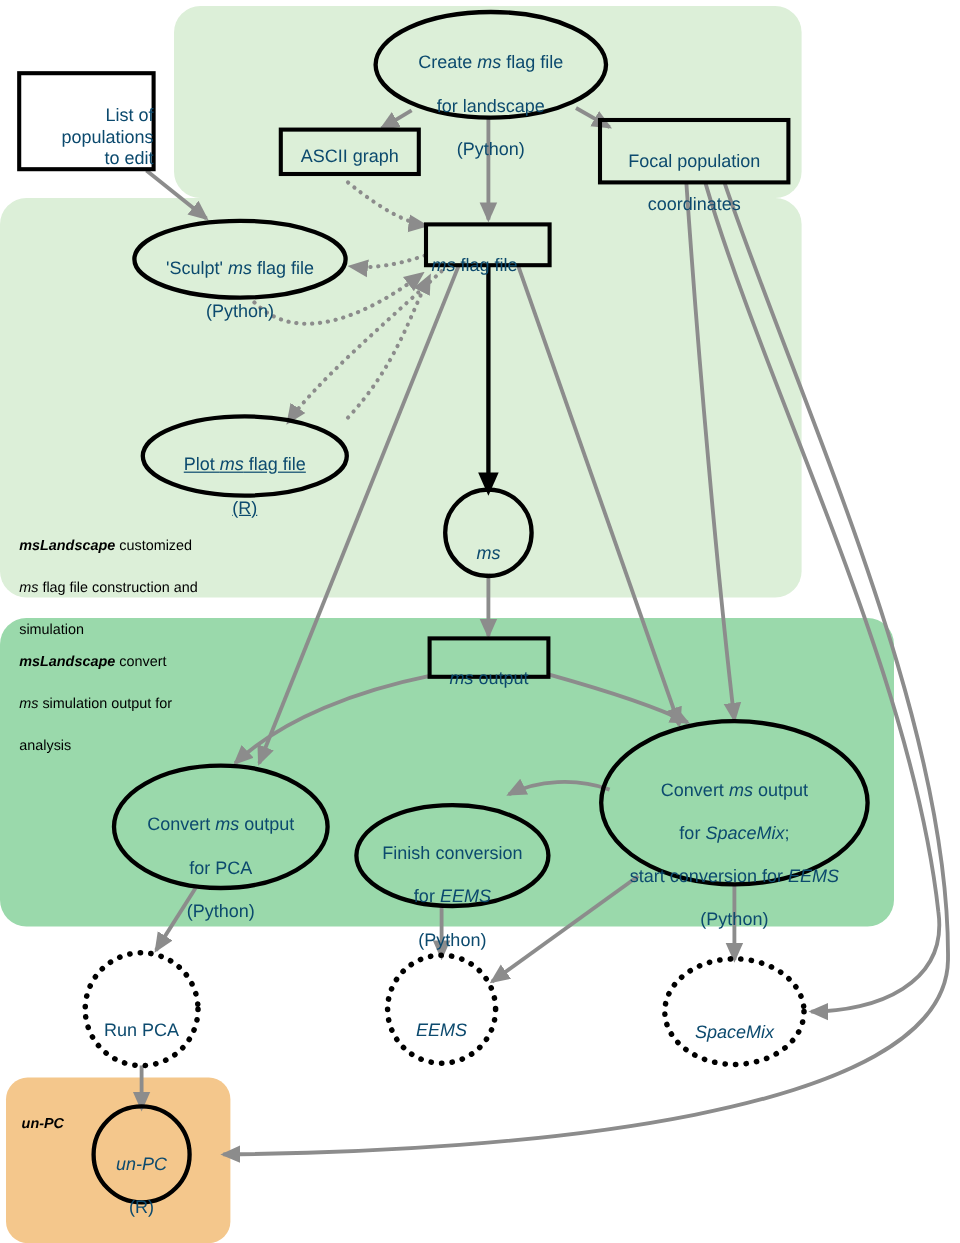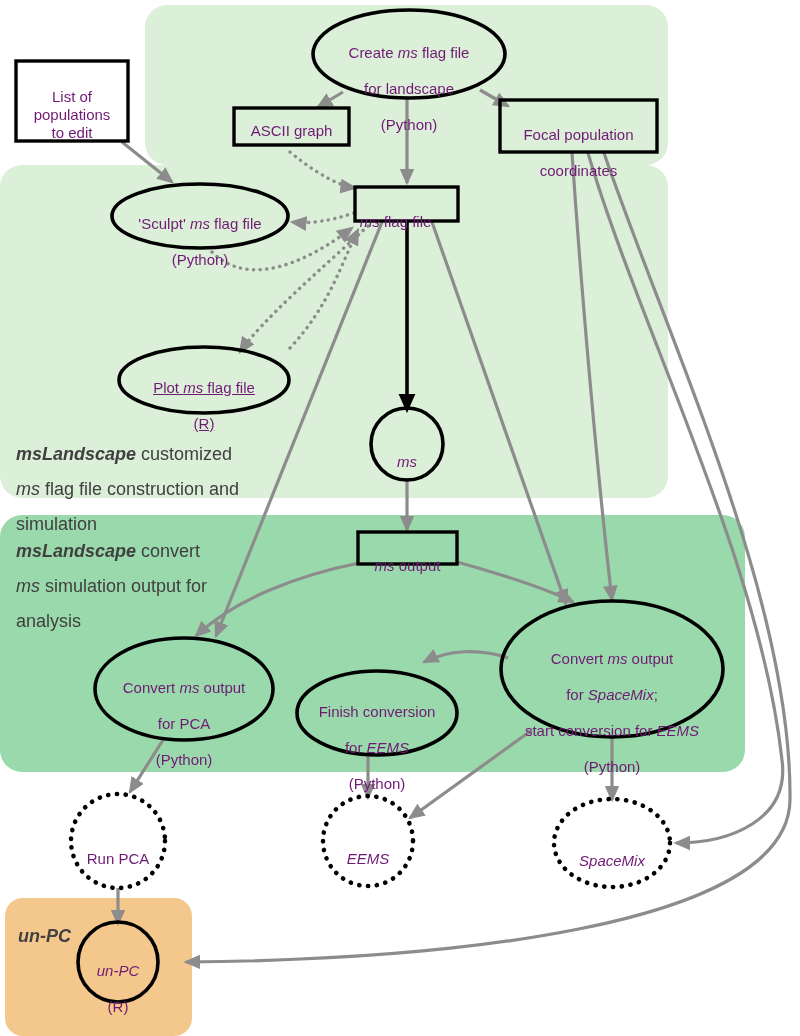--- a/index.html
+++ b/index.html
@@ -15,29 +15,29 @@
     background:#ffffff;
   }
   #stage svg{
     position:absolute;
     left:0; top:0;
     width:800px;
     height:1036px;
   }
   .panel-label{
     position:absolute;
-    font-size:18px;
+    font-size:12px;
     line-height:17.5px;
-    color:#404040;
+    color:#000000;
     white-space:pre-line;
   }
   .node-text{
     position:absolute;
     text-align:center;
-    color:#701a75;
+    color:#0c4a6e;
     font-size:15px;
     line-height:18px;
     pointer-events:none;
     white-space:pre-line;
   }
   .node-text i{font-style:italic;}
 </style>
 </head>
 <body>
 
@@ -159,21 +159,21 @@
   <div class="panel-label" style="left:16px; top:525px; width:260px;">
     <span style="font-weight:bold;font-style:italic;">msLandscape</span><span> convert</span><br>
     <span style="font-style:italic;">ms</span><span> simulation output for</span><br>
     <span>analysis</span>
   </div>
 
   <div class="panel-label" style="left:18px; top:910px; width:120px;">
     <span style="font-weight:bold;font-style:italic;">un-PC</span>
   </div>
 
-  <div class="node-text" style="left:16px; top:70px; width:112px;">
+  <div class="node-text" style="left:16px; top:70px; width:112px;text-align:right;">
     <span style="white-space:pre-line;">List of
 populations
 to edit</span>
   </div>
 
   <div class="node-text" style="left:313px; top:26px; width:192px;">
     <span>Create </span><i>ms</i><span> flag file</span><br>
     <span>for landscape</span><br>
     <span>(Python)</span>
   </div>

